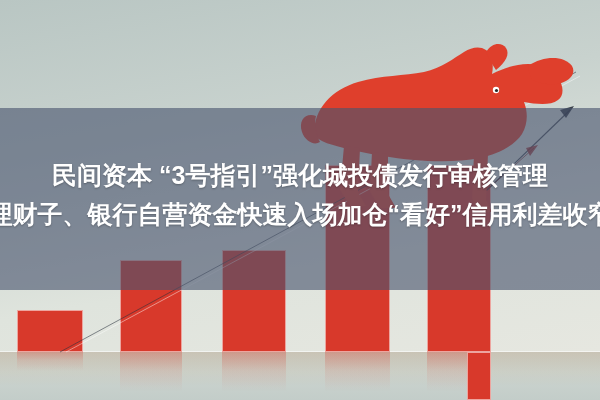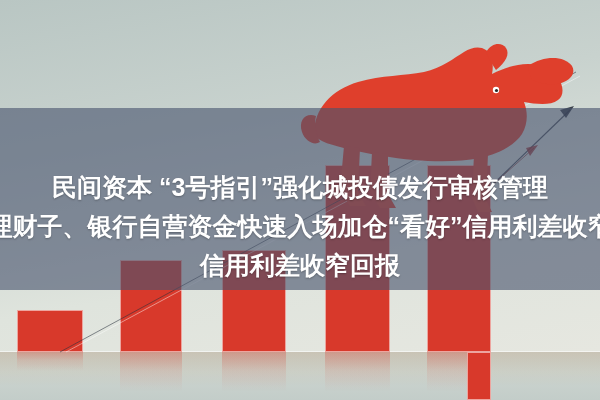--- a/index.html
+++ b/index.html
@@ -80,21 +80,21 @@
     top: 108px;
     width: 600px;
     height: 182px;
     background: rgba(72,84,110,0.62);
   }
 
   
   .headline {
     position: absolute;
     left: 0;
-    top: 168px;
+    top: 156px;
     width: 600px;
     text-align: center;
     color: #ffffff;
     font-weight: bold;
     font-size: 25px;
     line-height: 39px;
     letter-spacing: 0px;
     white-space: nowrap;
     text-shadow: 0 1px 2px rgba(0,0,0,0.28);
   }
@@ -178,16 +178,15 @@
 
     <circle cx="200" cy="48" r="3.2" fill="#ffffff"></circle>
     <circle cx="200.5" cy="48.5" r="1.6" fill="#2b2b2b"></circle>
   </svg>
 
   <div class="band"></div>
 
   <div class="headline">
     <span class="ln">民间资本 “3号指引”强化城投债发行审核管理</span>
     <span class="ln ln-wide">理财子、银行自营资金快速入场加仓“看好”信用利差收窄</span>
-    <span class="ln">信用利差收窄回报</span>
   </div>
 
 </div>
 
 </body></html>

